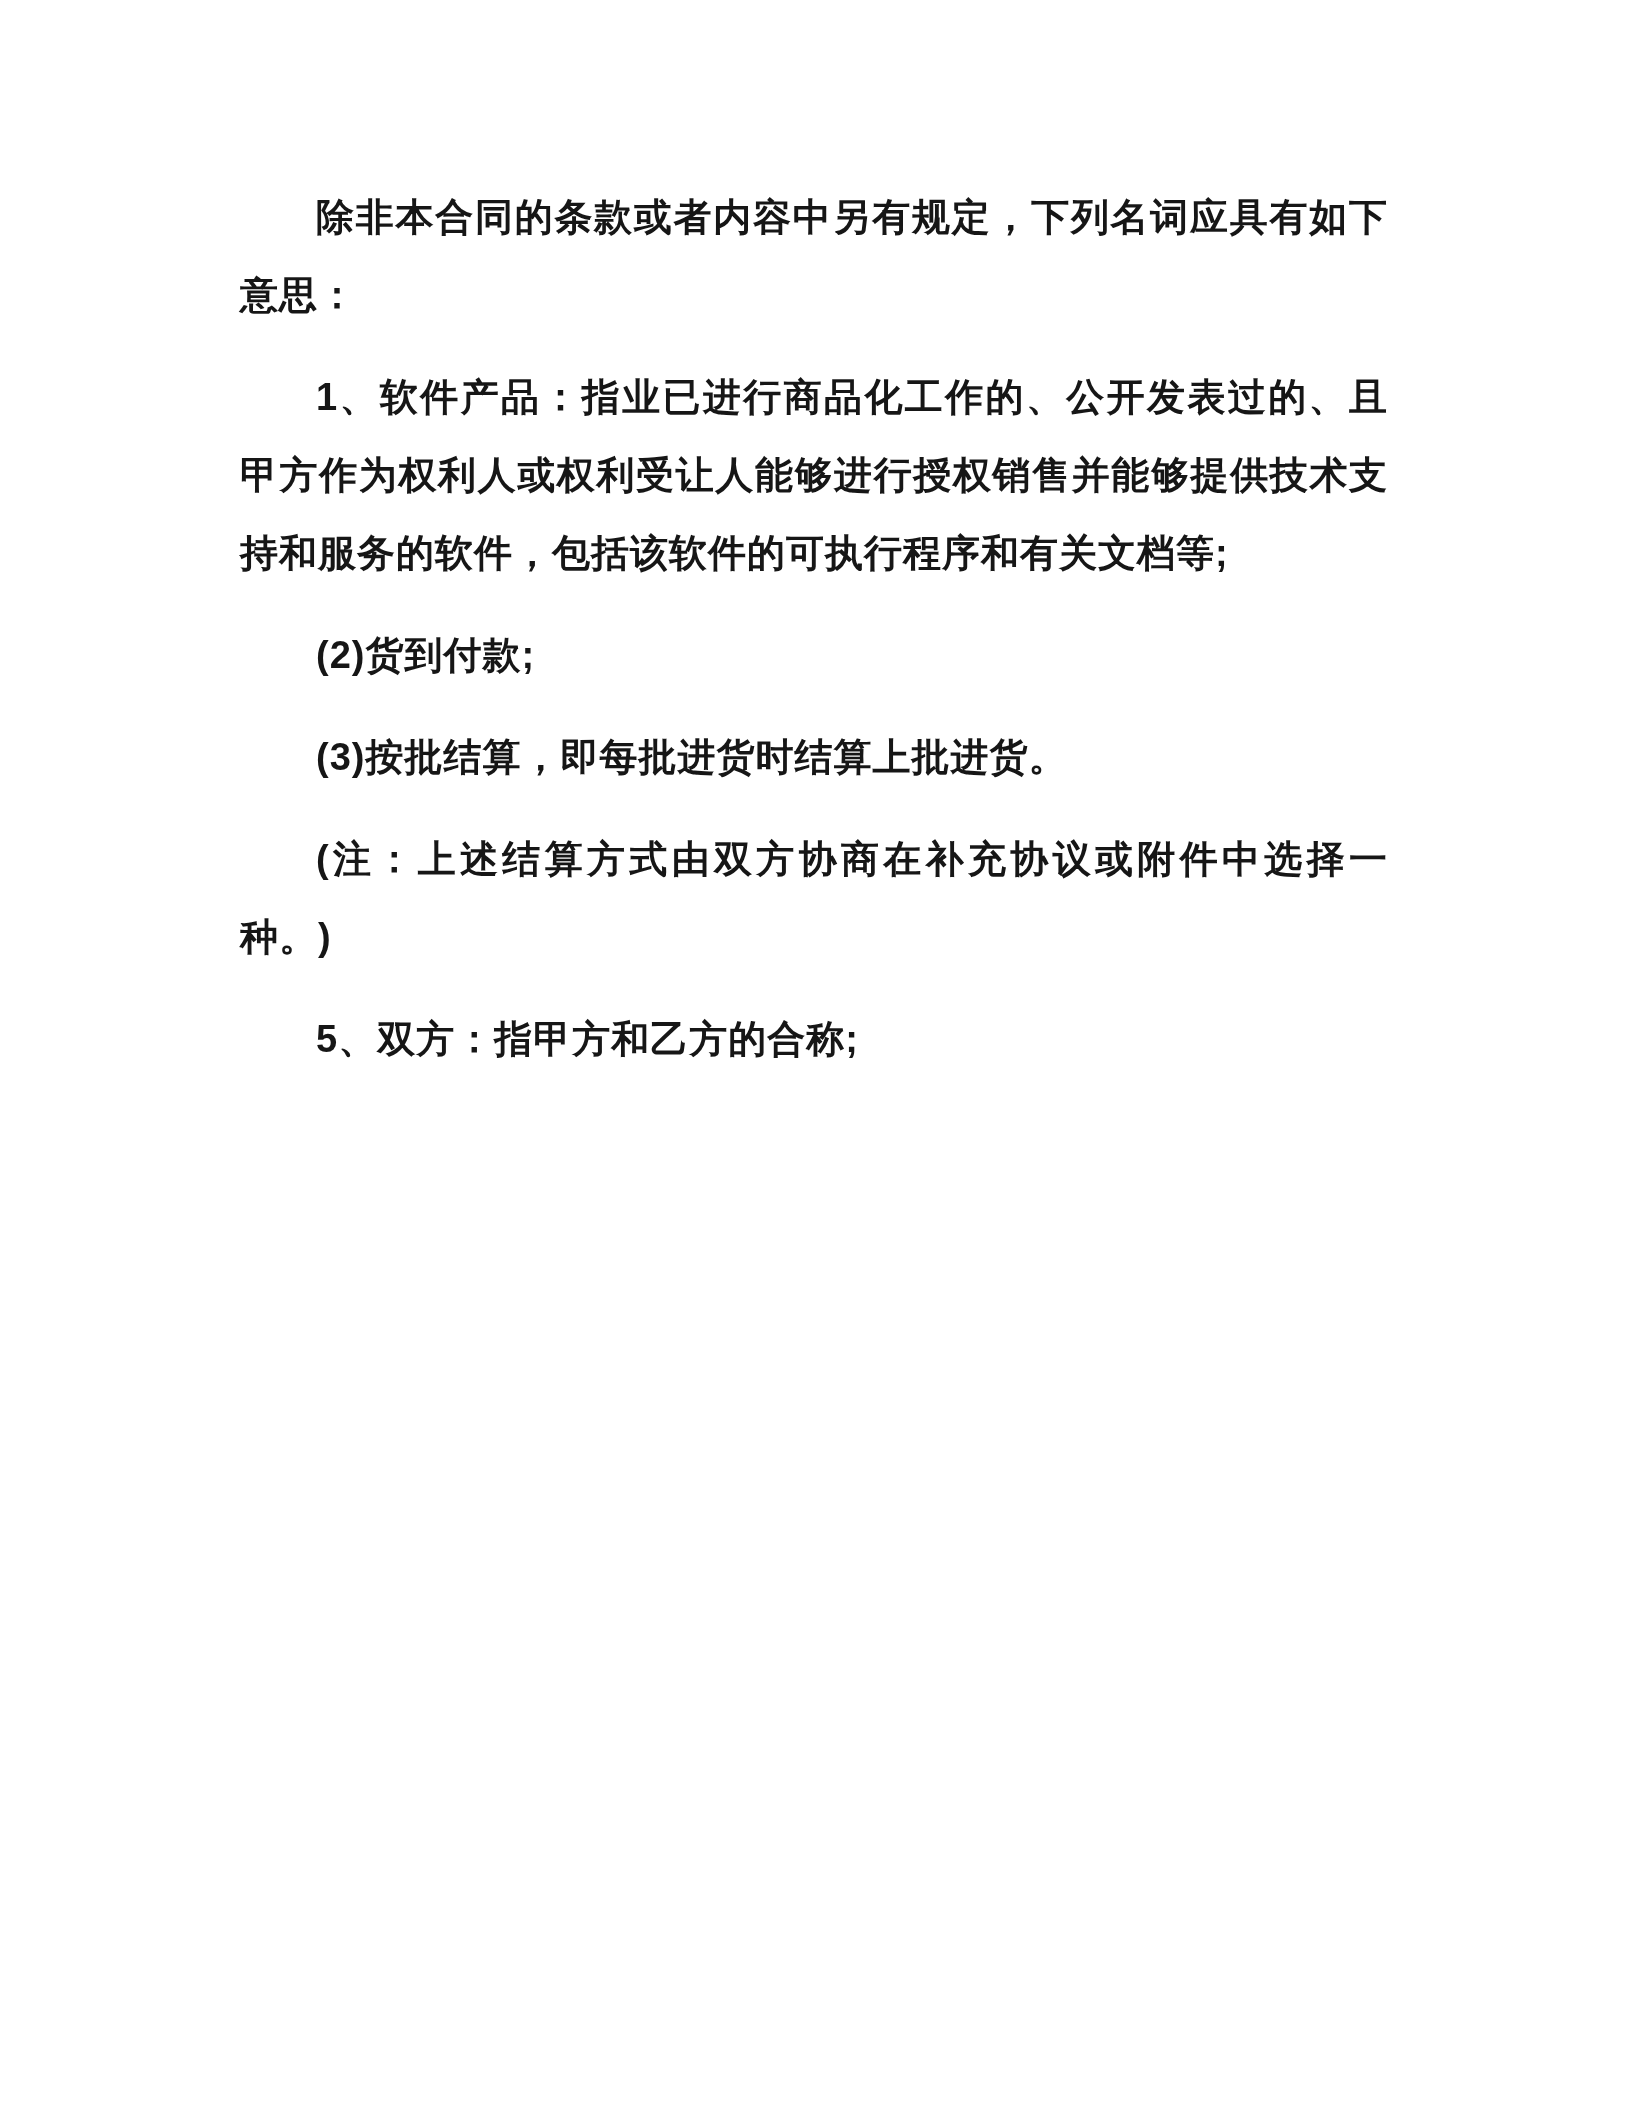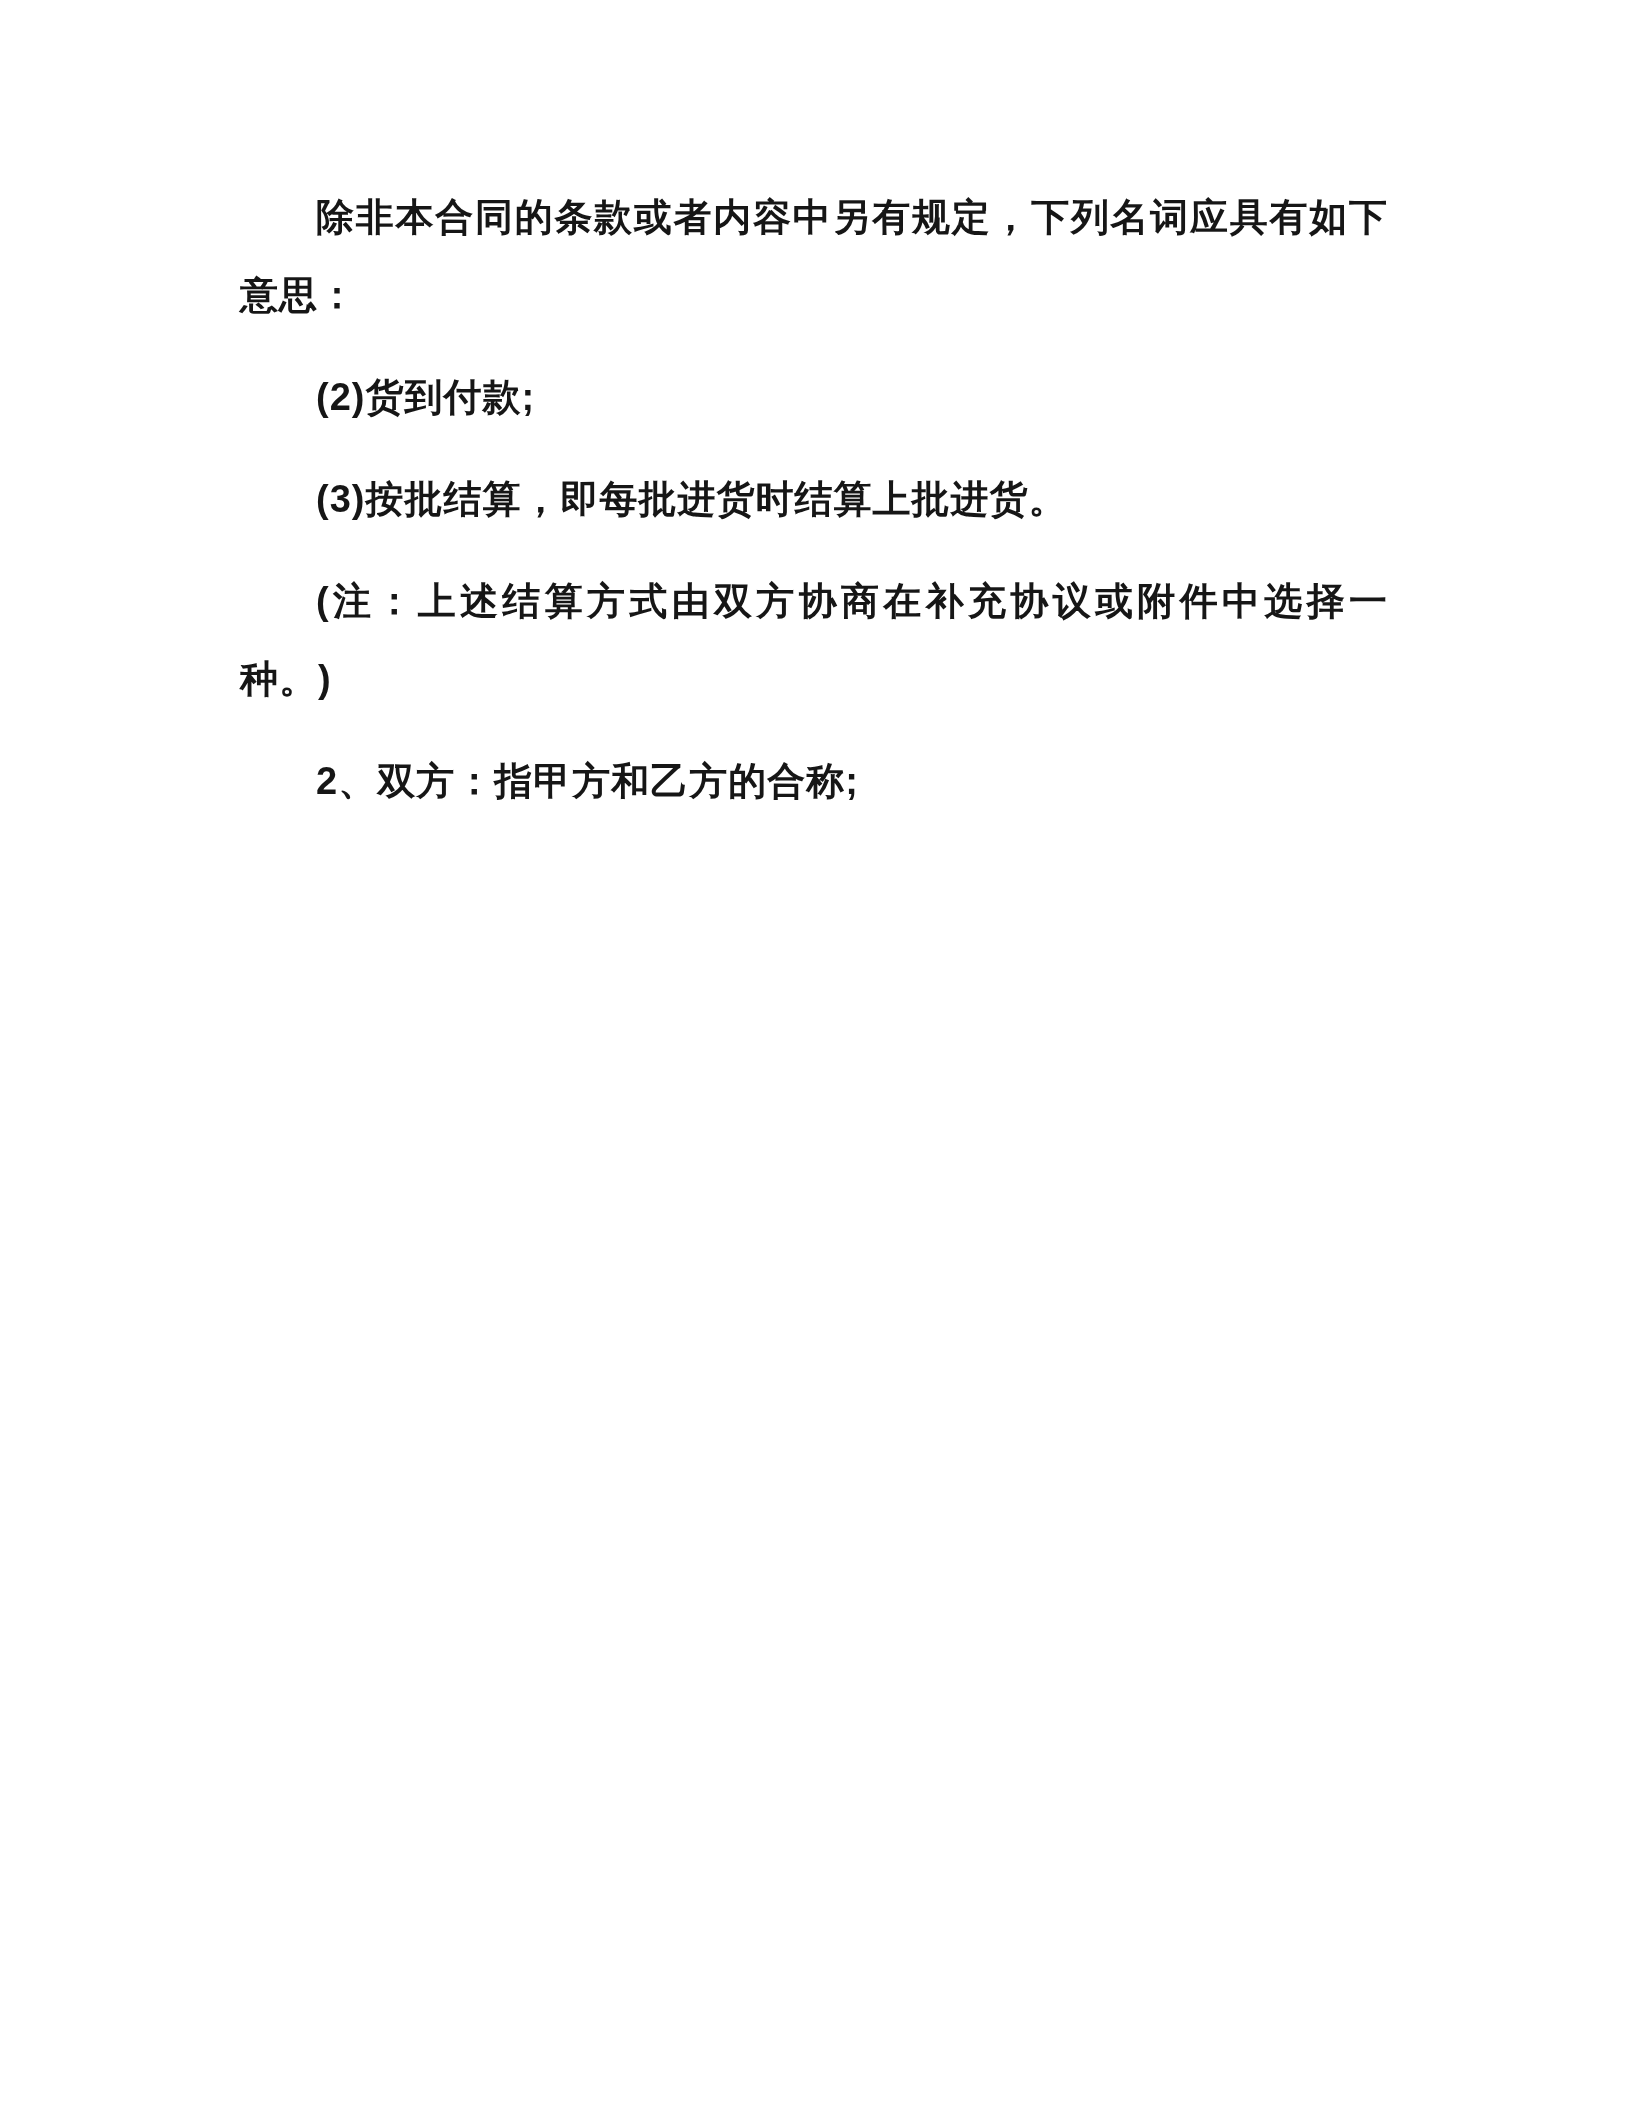--- a/index.html
+++ b/index.html
@@ -26,17 +26,18 @@
       text-align: justify;
       letter-spacing: 1px;
       word-break: break-all;
     }
   </style>
 </head>
 <body>
 
 <div class="page">
   <p class="para">除非本合同的条款或者内容中另有规定，下列名词应具有如下意思：</p>
+  <p class="para">1、软件产品：指业已进行商品化工作的、公开发表过的、且甲方作为权利人或权利受让人能够进行授权销售并能够提供技术支持和服务的软件，包括该软件的可执行程序和有关文档等;</p>
   <p class="para">(2)货到付款;</p>
   <p class="para">(3)按批结算，即每批进货时结算上批进货。</p>
   <p class="para">(注：上述结算方式由双方协商在补充协议或附件中选择一种。)</p>
-  <p class="para">2、双方：指甲方和乙方的合称;</p>
+  <p class="para">5、双方：指甲方和乙方的合称;</p>
 </div>
 
 </body></html>

